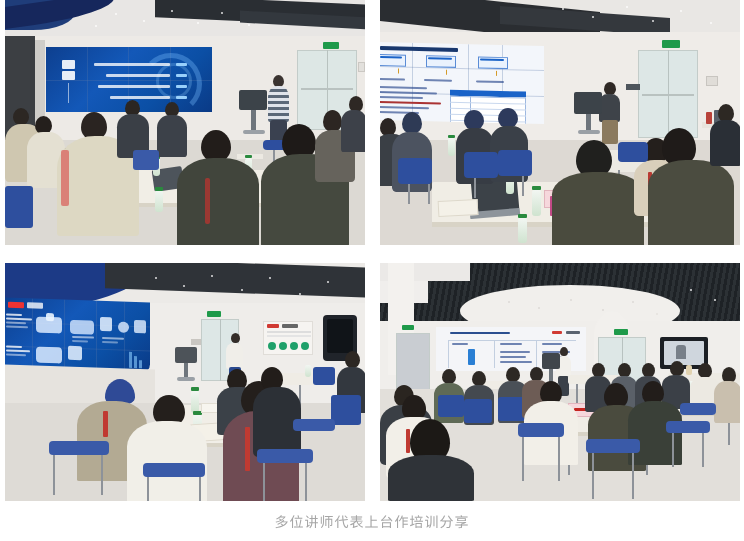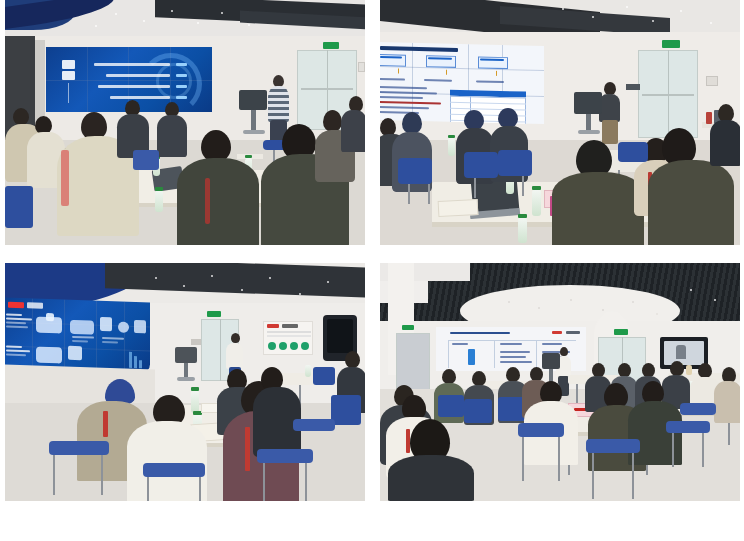--- a/index.html
+++ b/index.html
@@ -623,14 +623,15 @@
         <div class="chair-leg" style="left:252px;top:190px;height:46px;"></div>
         <div class="chair" style="left:286px;top:158px;width:44px;height:12px;background:#3a5aa8;border-radius:4px;"></div>
         <div class="chair-leg" style="left:292px;top:170px;height:34px;"></div>
         <div class="chair-leg" style="left:322px;top:170px;height:34px;"></div>
         <div class="chair" style="left:300px;top:140px;width:36px;height:12px;background:#3a5aa8;border-radius:4px;"></div>
       </div>
     </figure>
 
   </div>
 
+  <div class="caption">多位讲师代表上台作培训分享</div>
 
 </div>
 
 </body></html>

